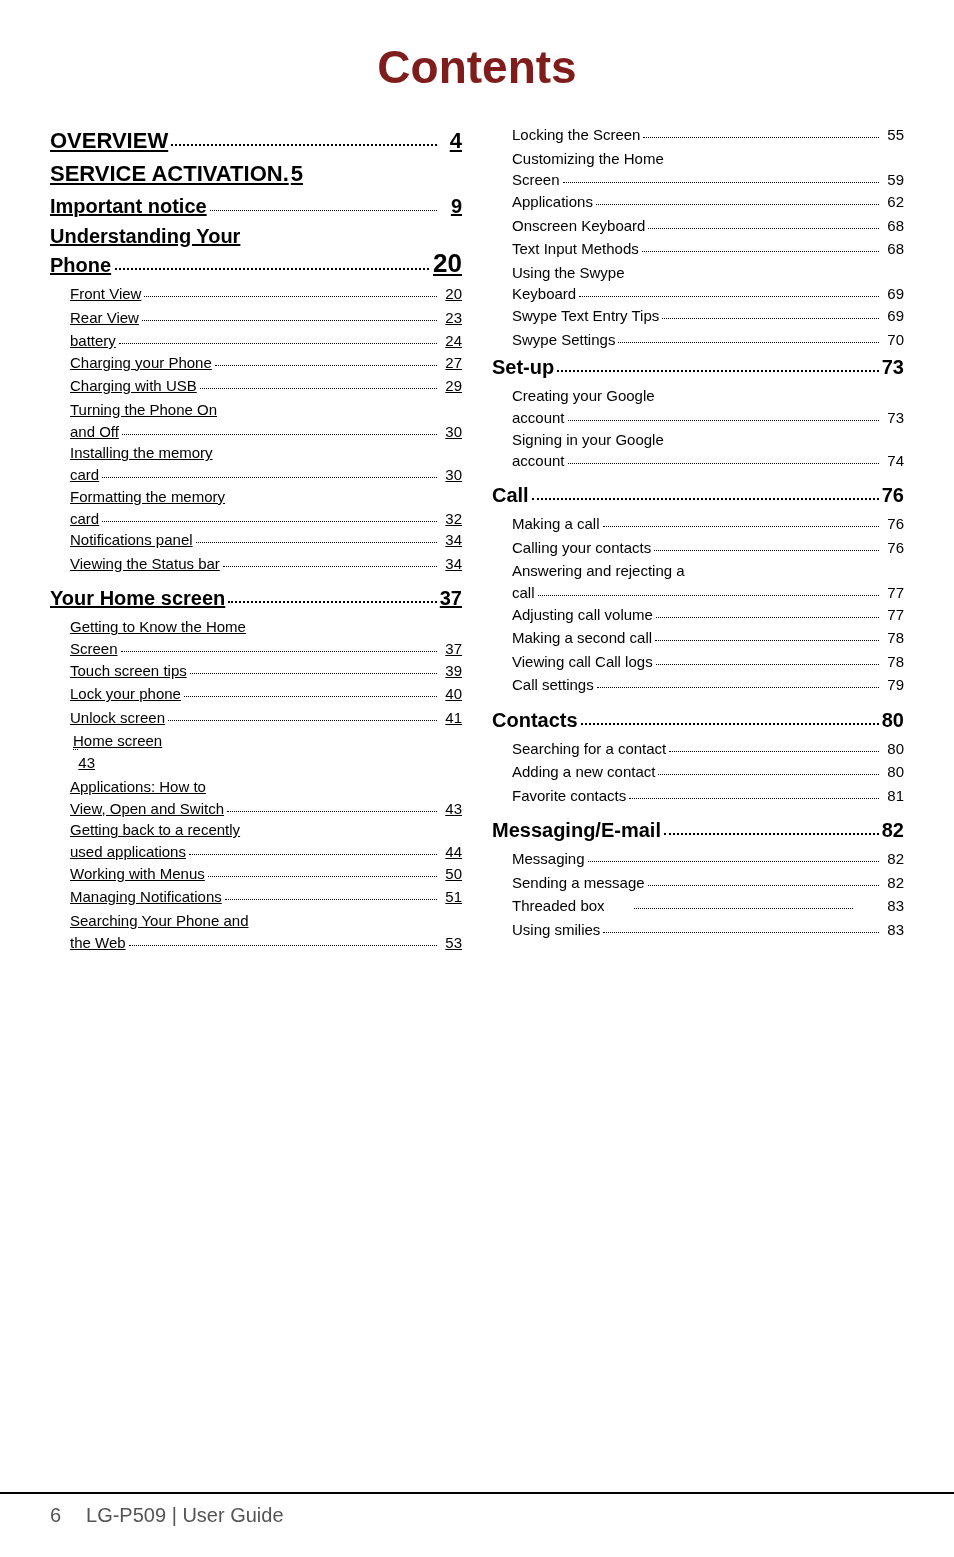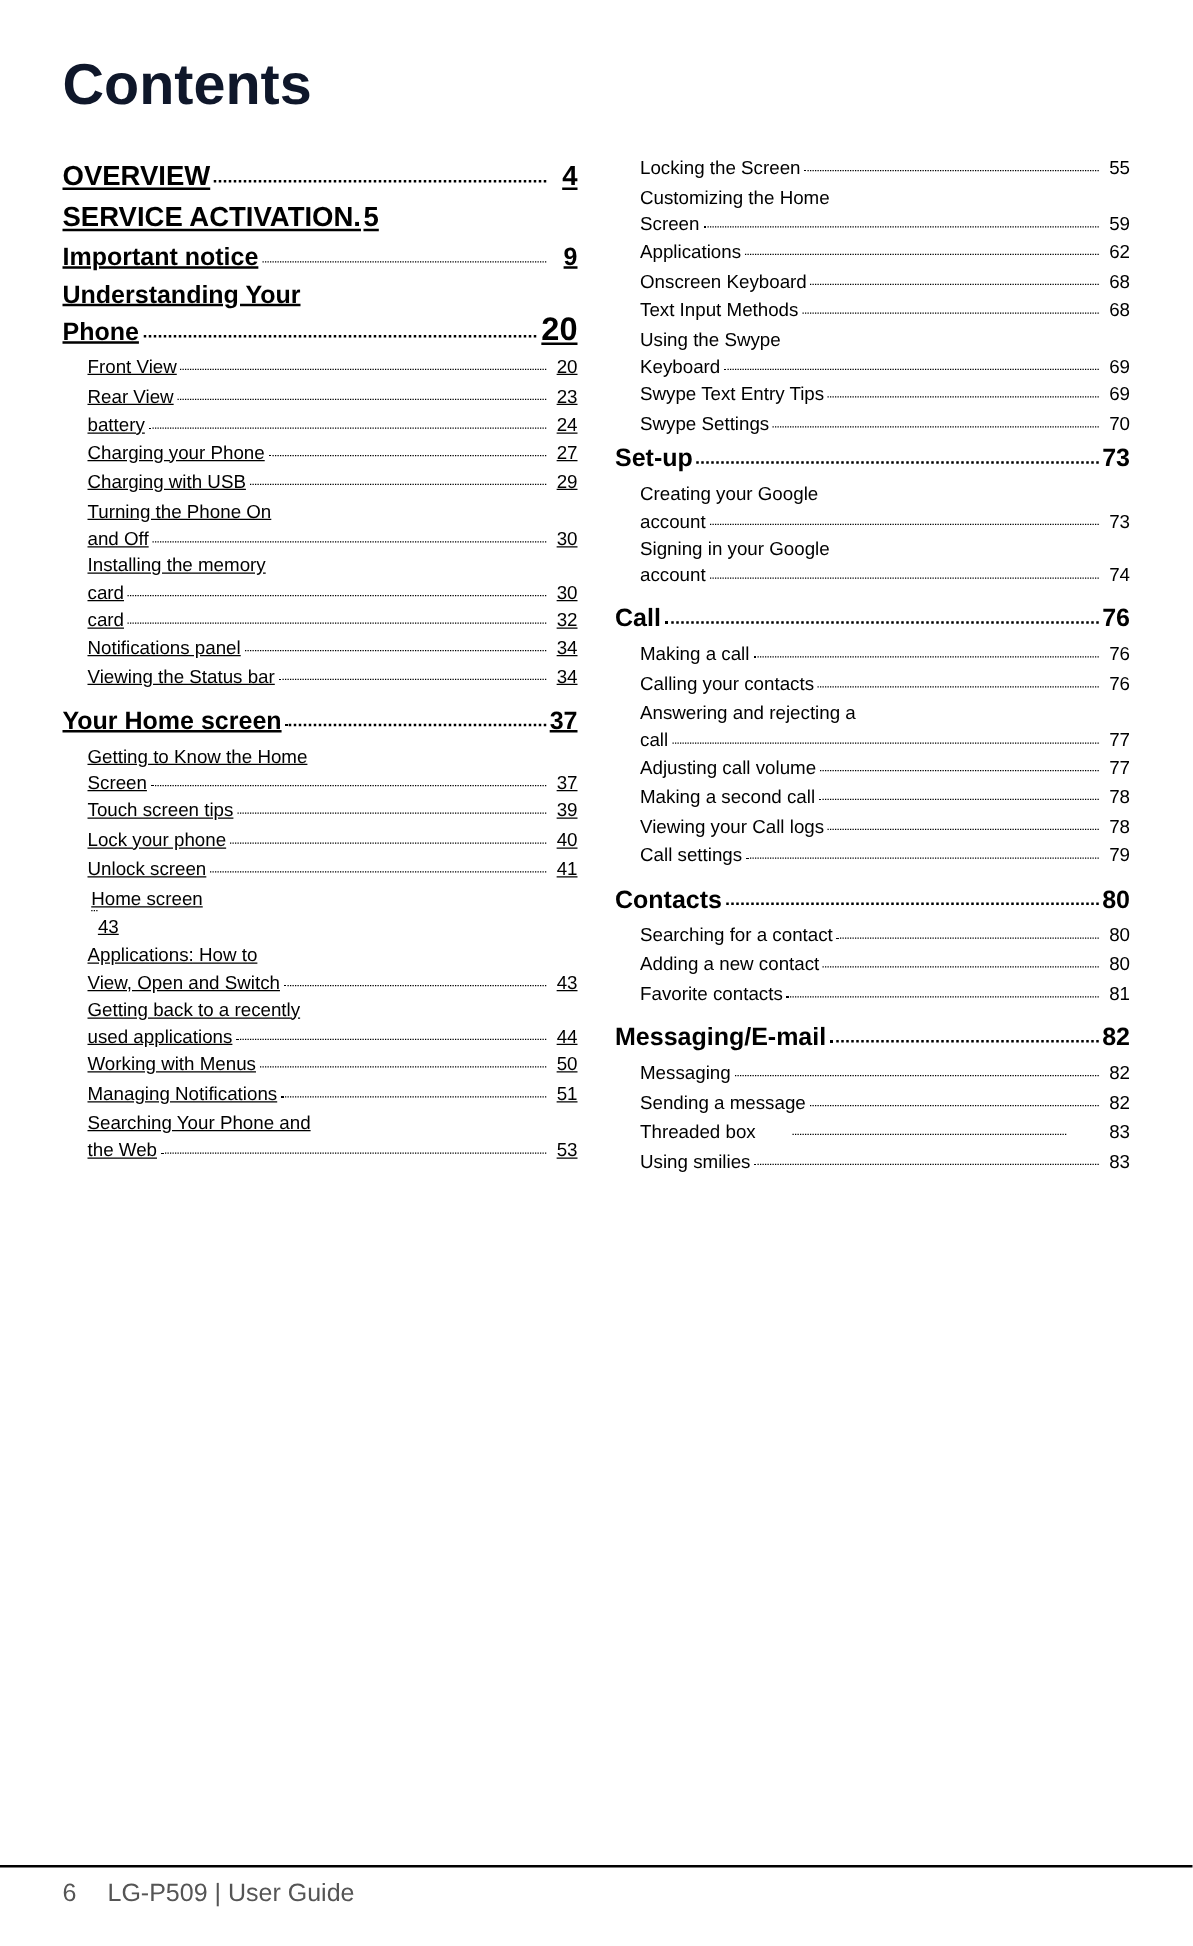--- a/index.html
+++ b/index.html
@@ -20,23 +20,24 @@
     .page-container {
       width: 954px;
       min-height: 1557px;
       padding: 40px 50px 60px 50px;
       position: relative;
     }
 
     .page-title {
       font-size: 46px;
       font-weight: bold;
-      color: #0f172a;
+      color: #7f1d1d;
       margin-bottom: 30px;
       font-family: Arial, sans-serif;
+      text-align: center;
     }
 
     .two-column-layout {
       display: flex;
       gap: 30px;
       align-items: flex-start;
     }
 
     .left-column {
       flex: 1;
@@ -217,20 +218,21 @@
       <div class="ml-item">
         <span class="first-line">Installing the memory</span>
         <span class="last-line">
           <span>card</span>
           <span class="dots"></span>
           <span class="num">30</span>
         </span>
       </div>
 
       <div class="ml-item">
+        <span class="first-line">Formatting the memory</span>
         <span class="last-line">
           <span>card</span>
           <span class="dots"></span>
           <span class="num">32</span>
         </span>
       </div>
 
       <div class="toc-row indent" style="font-size:15px;">
         <span class="lbl">Notifications panel</span>
         <span class="dots"></span>
@@ -437,21 +439,21 @@
         <span class="num">77</span>
       </div>
 
       <div class="toc-row indent" style="font-size:15px;">
         <span class="lbl">Making a second call</span>
         <span class="dots"></span>
         <span class="num">78</span>
       </div>
 
       <div class="toc-row indent" style="font-size:15px;">
-        <span class="lbl">Viewing your Call logs</span>
+        <span class="lbl">Viewing call Call logs</span>
         <span class="dots"></span>
         <span class="num">78</span>
       </div>
 
       <div class="toc-row indent" style="font-size:15px;">
         <span class="lbl">Call settings</span>
         <span class="dots"></span>
         <span class="num">79</span>
       </div>
 

